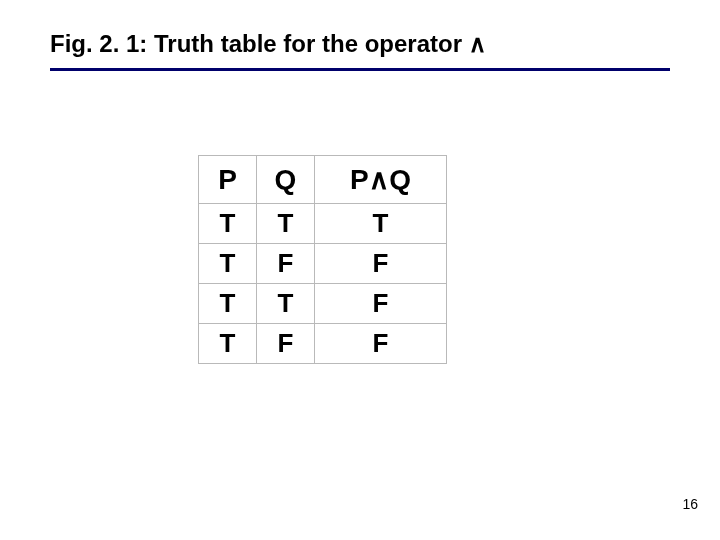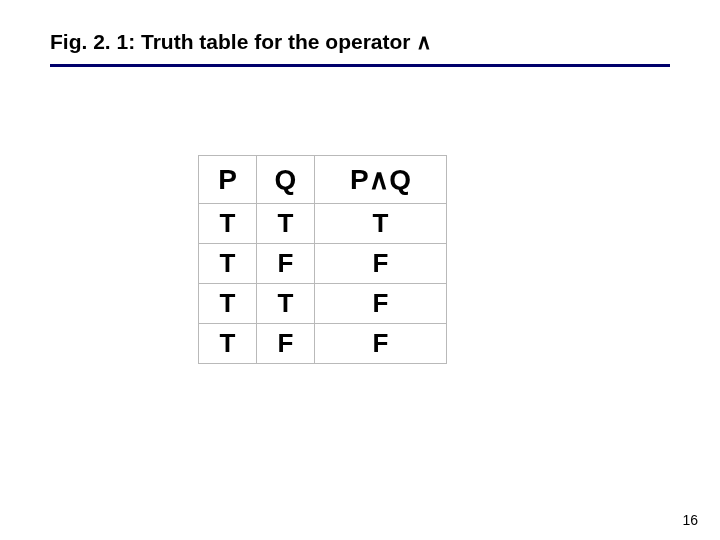--- a/index.html
+++ b/index.html
@@ -13,21 +13,21 @@
       position: relative;
       overflow: hidden;
     }
     .title-area {
       position: absolute;
       left: 50px;
       right: 50px;
       top: 30px;
     }
     .title {
-      font-size: 21px;
+      font-size: 24px;
       font-weight: bold;
       white-space: nowrap;
     }
     .title-rule {
       margin-top: 10px;
       border: none;
       border-bottom: 3px solid #00006b;
       height: 0;
     }
     .table-wrap {
@@ -49,21 +49,21 @@
     }
     table.truth th { font-size: 28px; }
     .col-p { width: 58px; }
     .col-q { width: 58px; }
     .col-pq { width: 132px; }
     table.truth tr { height: 40px; }
     table.truth tr.headrow { height: 48px; }
     .page-num {
       position: absolute;
       right: 22px;
-      bottom: 12px;
+      bottom: 28px;
       font-size: 14px;
     }
   </style>
 </head>
 <body>
 
 <div class="title-area">
   <div class="title">Fig. 2. 1: Truth table for the operator ∧</div>
   <hr class="title-rule">
 </div>

